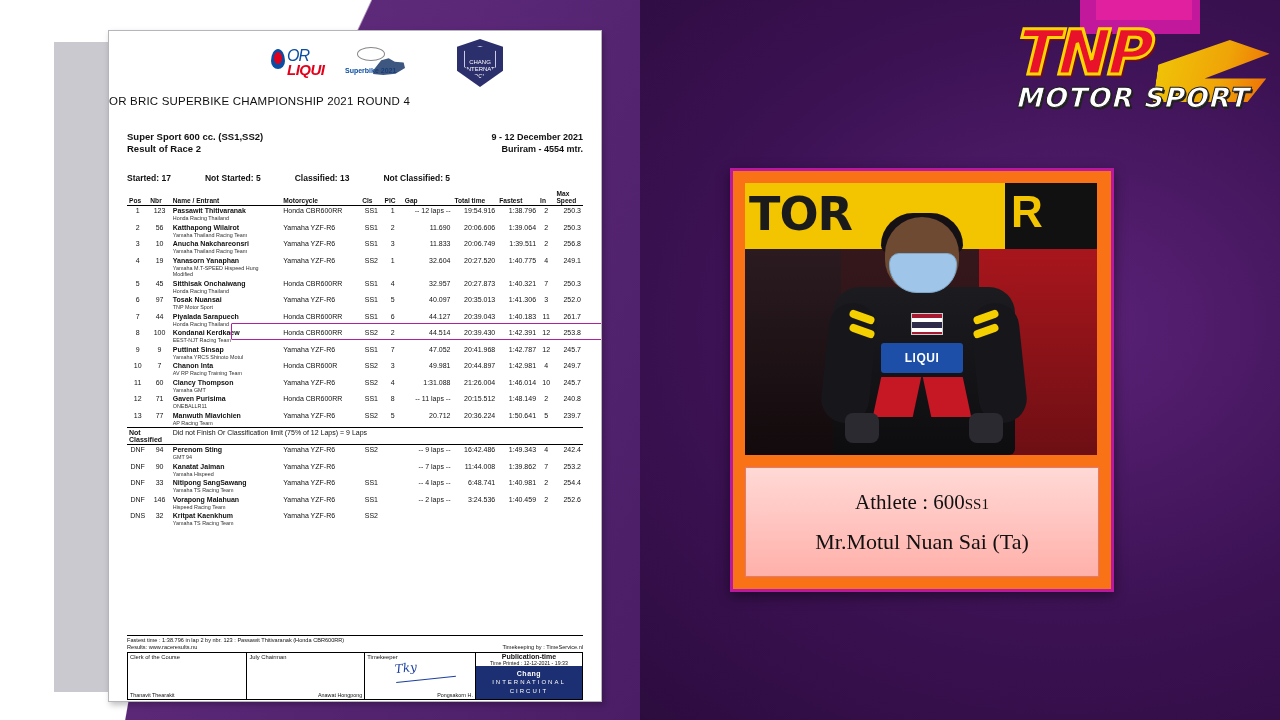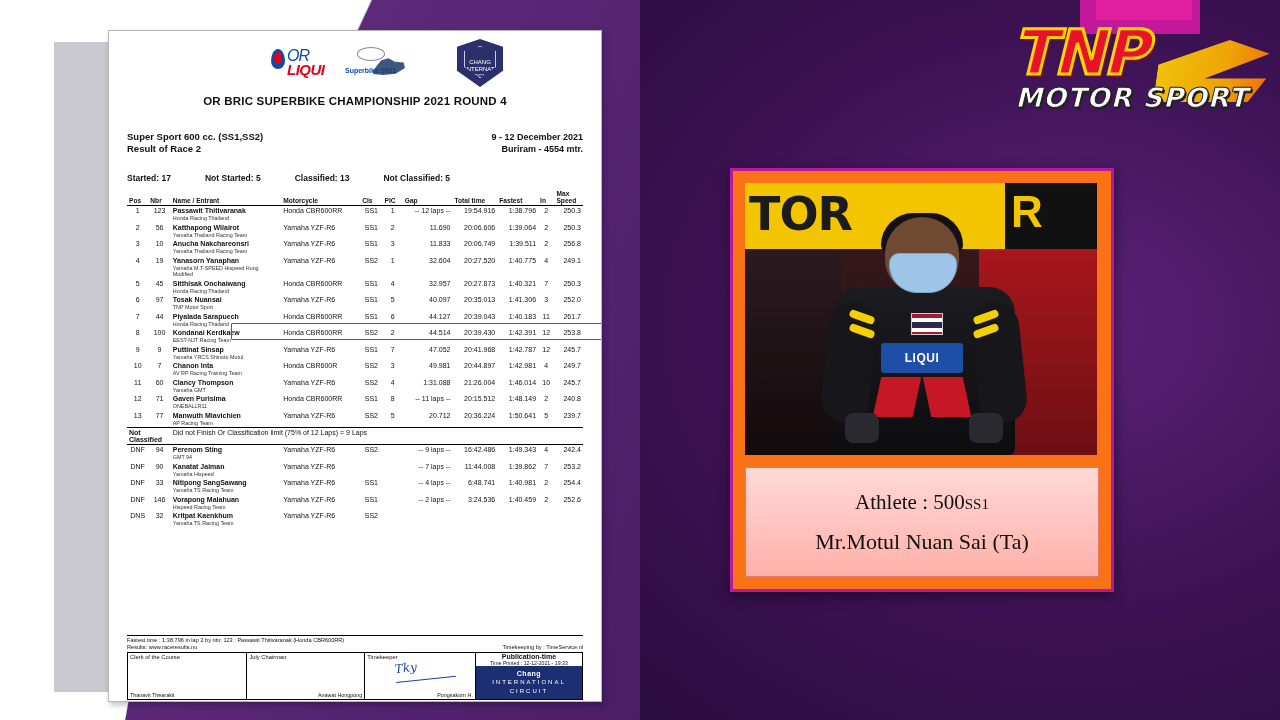--- a/index.html
+++ b/index.html
@@ -113,21 +113,21 @@
     clip-path:polygon(50% 0%,100% 16%,100% 66%,50% 100%,0% 66%,0% 16%);
   }
   .crest-inner{
     position:absolute;left:7px;top:7px;right:7px;bottom:9px;
     border:1px solid #c8cbe8;
     clip-path:polygon(50% 0%,100% 16%,100% 66%,50% 100%,0% 66%,0% 16%);
     color:#fff;font-size:6px;text-align:center;padding-top:12px;box-sizing:border-box;
     line-height:7px;
   }
   .sheet-title{
-    text-align:center;font-size:11.5px;font-weight:bold;letter-spacing:.2px;margin-top:2px;
+    font-size:11.5px;font-weight:normal;letter-spacing:.2px;margin-top:2px;
   }
   .meta{
     position:relative;margin:14px 18px 0 18px;height:40px;font-size:9px;
   }
   .meta-left{position:absolute;left:0;top:0;font-weight:bold;font-size:9.5px;line-height:12px;}
   .meta-right{position:absolute;right:0;top:0;text-align:right;font-weight:bold;font-size:9px;line-height:12px;}
   .counts{
     margin:2px 18px 0 18px;font-size:8.5px;font-weight:bold;
     display:flex;gap:34px;text-align:right;
   }
@@ -708,17 +708,17 @@
       <div class="r-red2"></div>
       <div class="r-glove r-gloveL"></div>
       <div class="r-glove r-gloveR"></div>
       <div class="r-hair"></div>
       <div class="r-head"></div>
       <div class="r-mask"></div>
     </div>
   </div>
   <div class="card-label">
     <div class="lbl-1">
-      <span>Athlete : </span><span>500</span><span class="ss">SS1</span>
+      <span>Athlete : </span><span>600</span><span class="ss">SS1</span>
     </div>
     <div class="lbl-2">Mr.Motul Nuan Sai (Ta)</div>
   </div>
 </div>
 
 </body></html>

